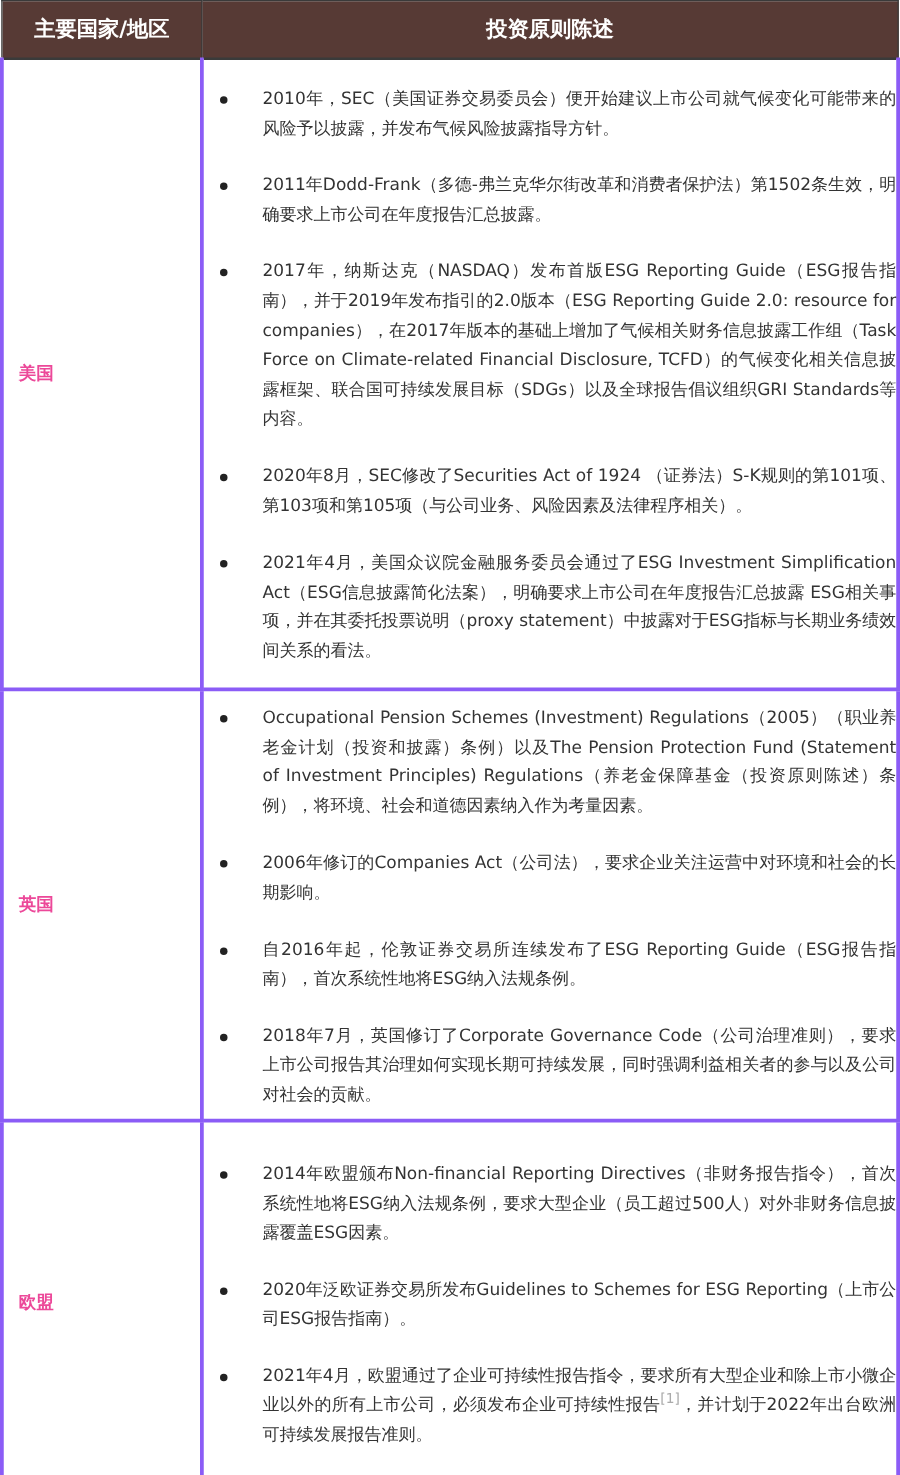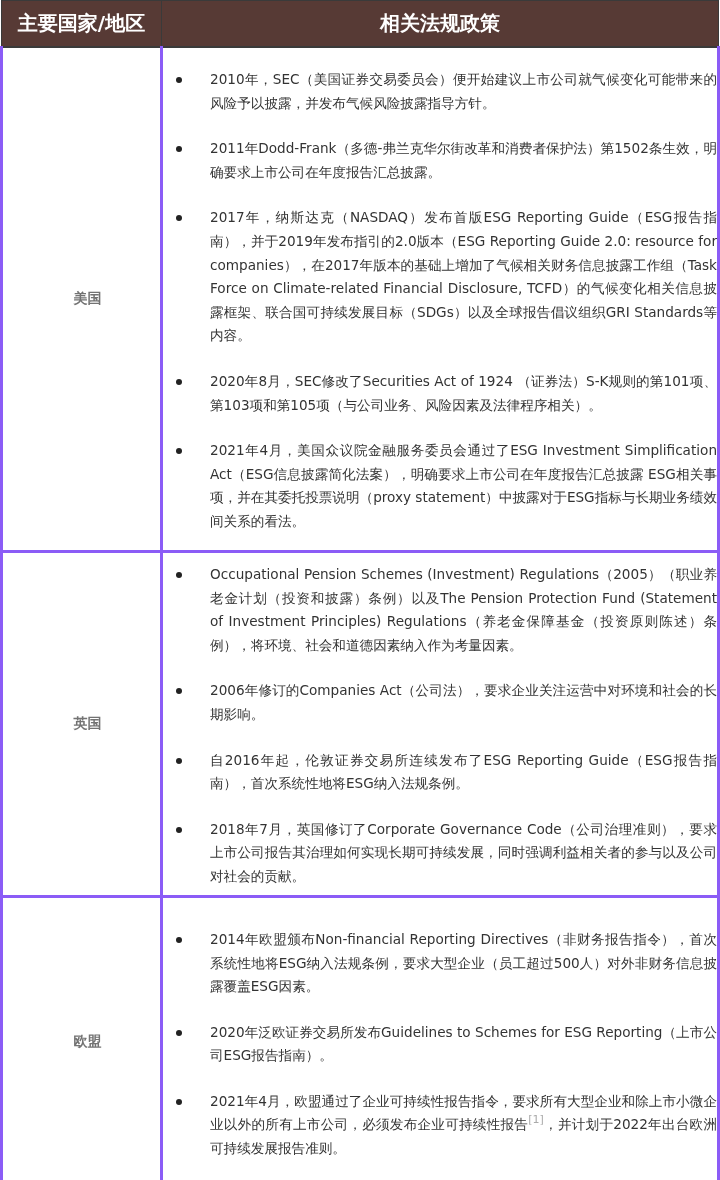--- a/index.html
+++ b/index.html
@@ -7,37 +7,37 @@
   body { font-family: "DejaVu Sans", "Liberation Sans", sans-serif; color: #333333; }
   table.policy {
     width: 720px;
     border-collapse: collapse;
     table-layout: fixed;
   }
   table.policy th {
     background: #573a35;
     color: #ffffff;
     font-weight: bold;
-    font-size: 20px;
+    font-size: 17px;
     height: 46px;
     text-align: center;
     border: 1px solid #3a3a3a;
     border-bottom: 2px solid #3a3a3a;
   }
   table.policy td {
     border: 3px solid #8b5cf6;
     vertical-align: middle;
   }
   table.policy tr:first-child td { border-top: none; }
   td.region {
     width: 160px;
-    text-align: center;
+    text-align: left;
     font-weight: bold;
     font-size: 14px;
-    color: #737373;
+    color: #ec4899;
     padding-left: 12px;
   }
   td.policies { padding: 10px 0 6px 0; }
   ul.items { list-style: none; }
   ul.items li {
     position: relative;
     padding-left: 47px;
     font-size: 13.6px;
     line-height: 23.6px;
     text-align: justify;
@@ -59,21 +59,21 @@
   tr.row-eu td { height: 292px; }
   tr.row-eu td { border-bottom: 2px solid #777777; }
 </style>
 </head>
 <body>
 
 <table class="policy">
   <thead>
     <tr>
       <th style="width:160px">主要国家/地区</th>
-      <th>相关法规政策</th>
+      <th>投资原则陈述</th>
     </tr>
   </thead>
   <tbody>
 
     <tr class="row-us">
       <td class="region">美国</td>
       <td class="policies">
         <ul class="items">
           <li><span class="bullet"></span><span>2010年，SEC（美国证券交易委员会）便开始建议上市公司就气候变化可能带来的风险予以披露，并发布气候风险披露指导方针。</span></li>
           <li><span class="bullet"></span><span>2011年Dodd-Frank（多德-弗兰克华尔街改革和消费者保护法）第1502条生效，明确要求上市公司在年度报告汇总披露。</span></li>

